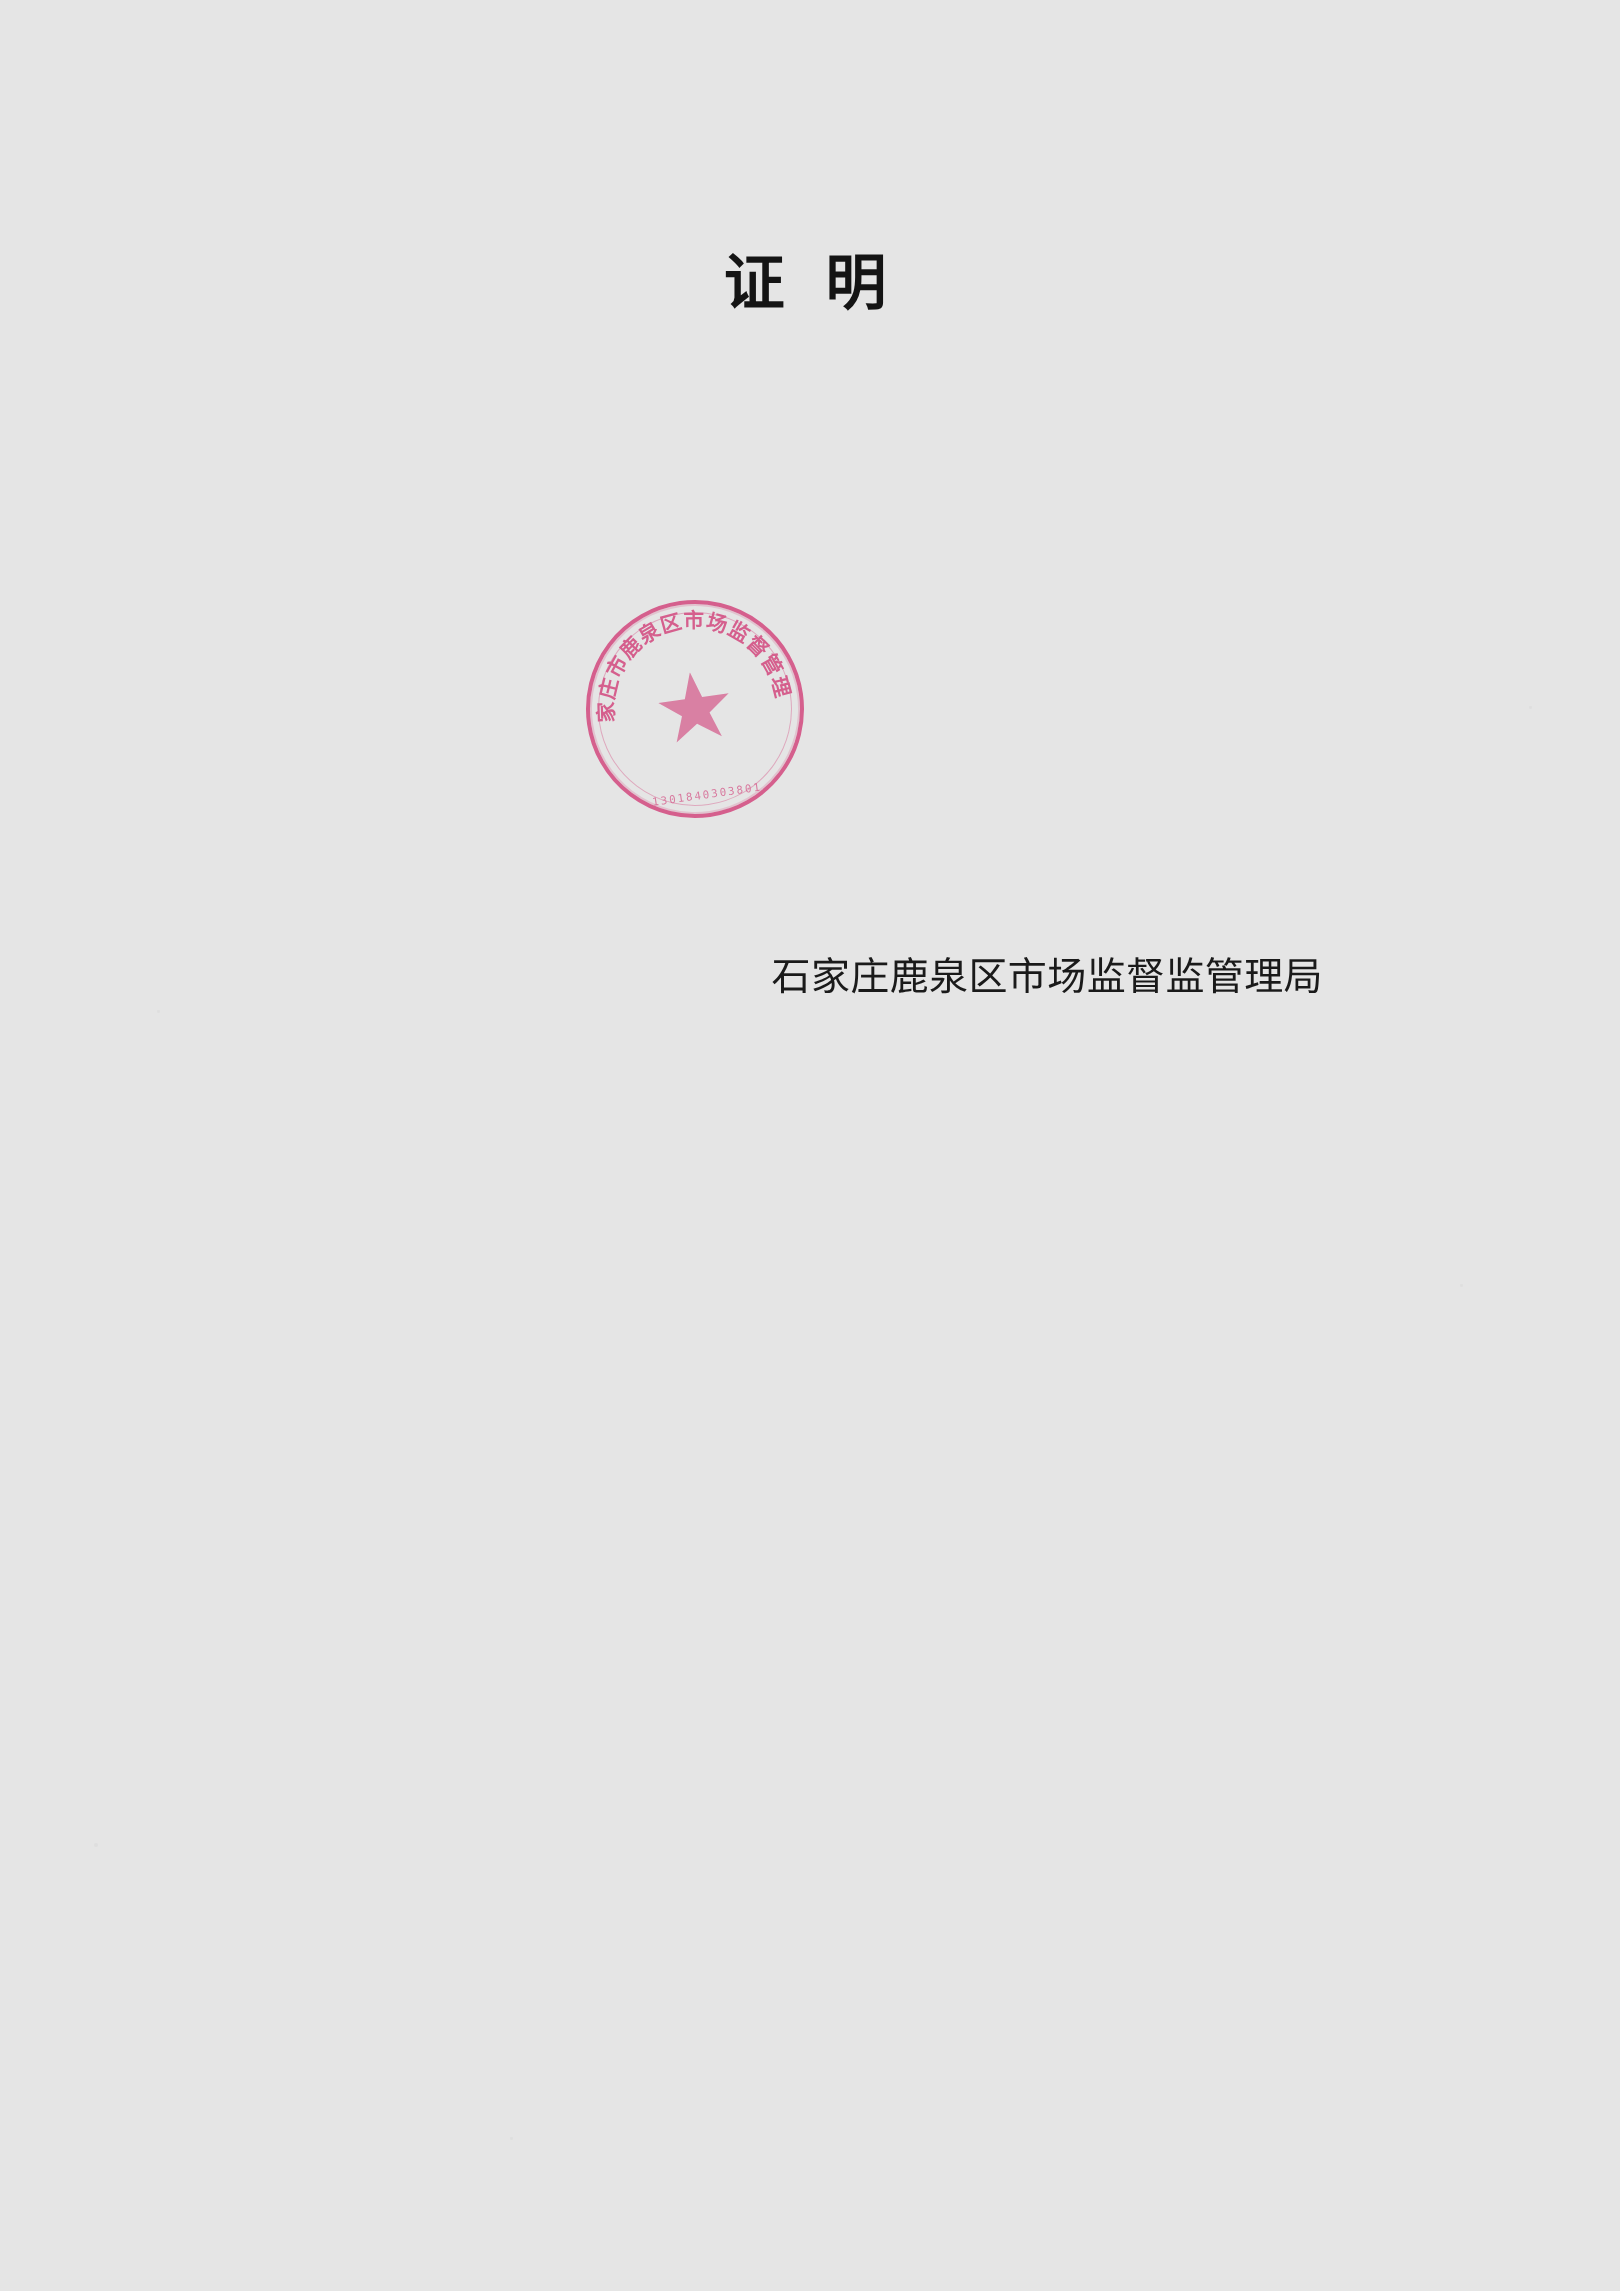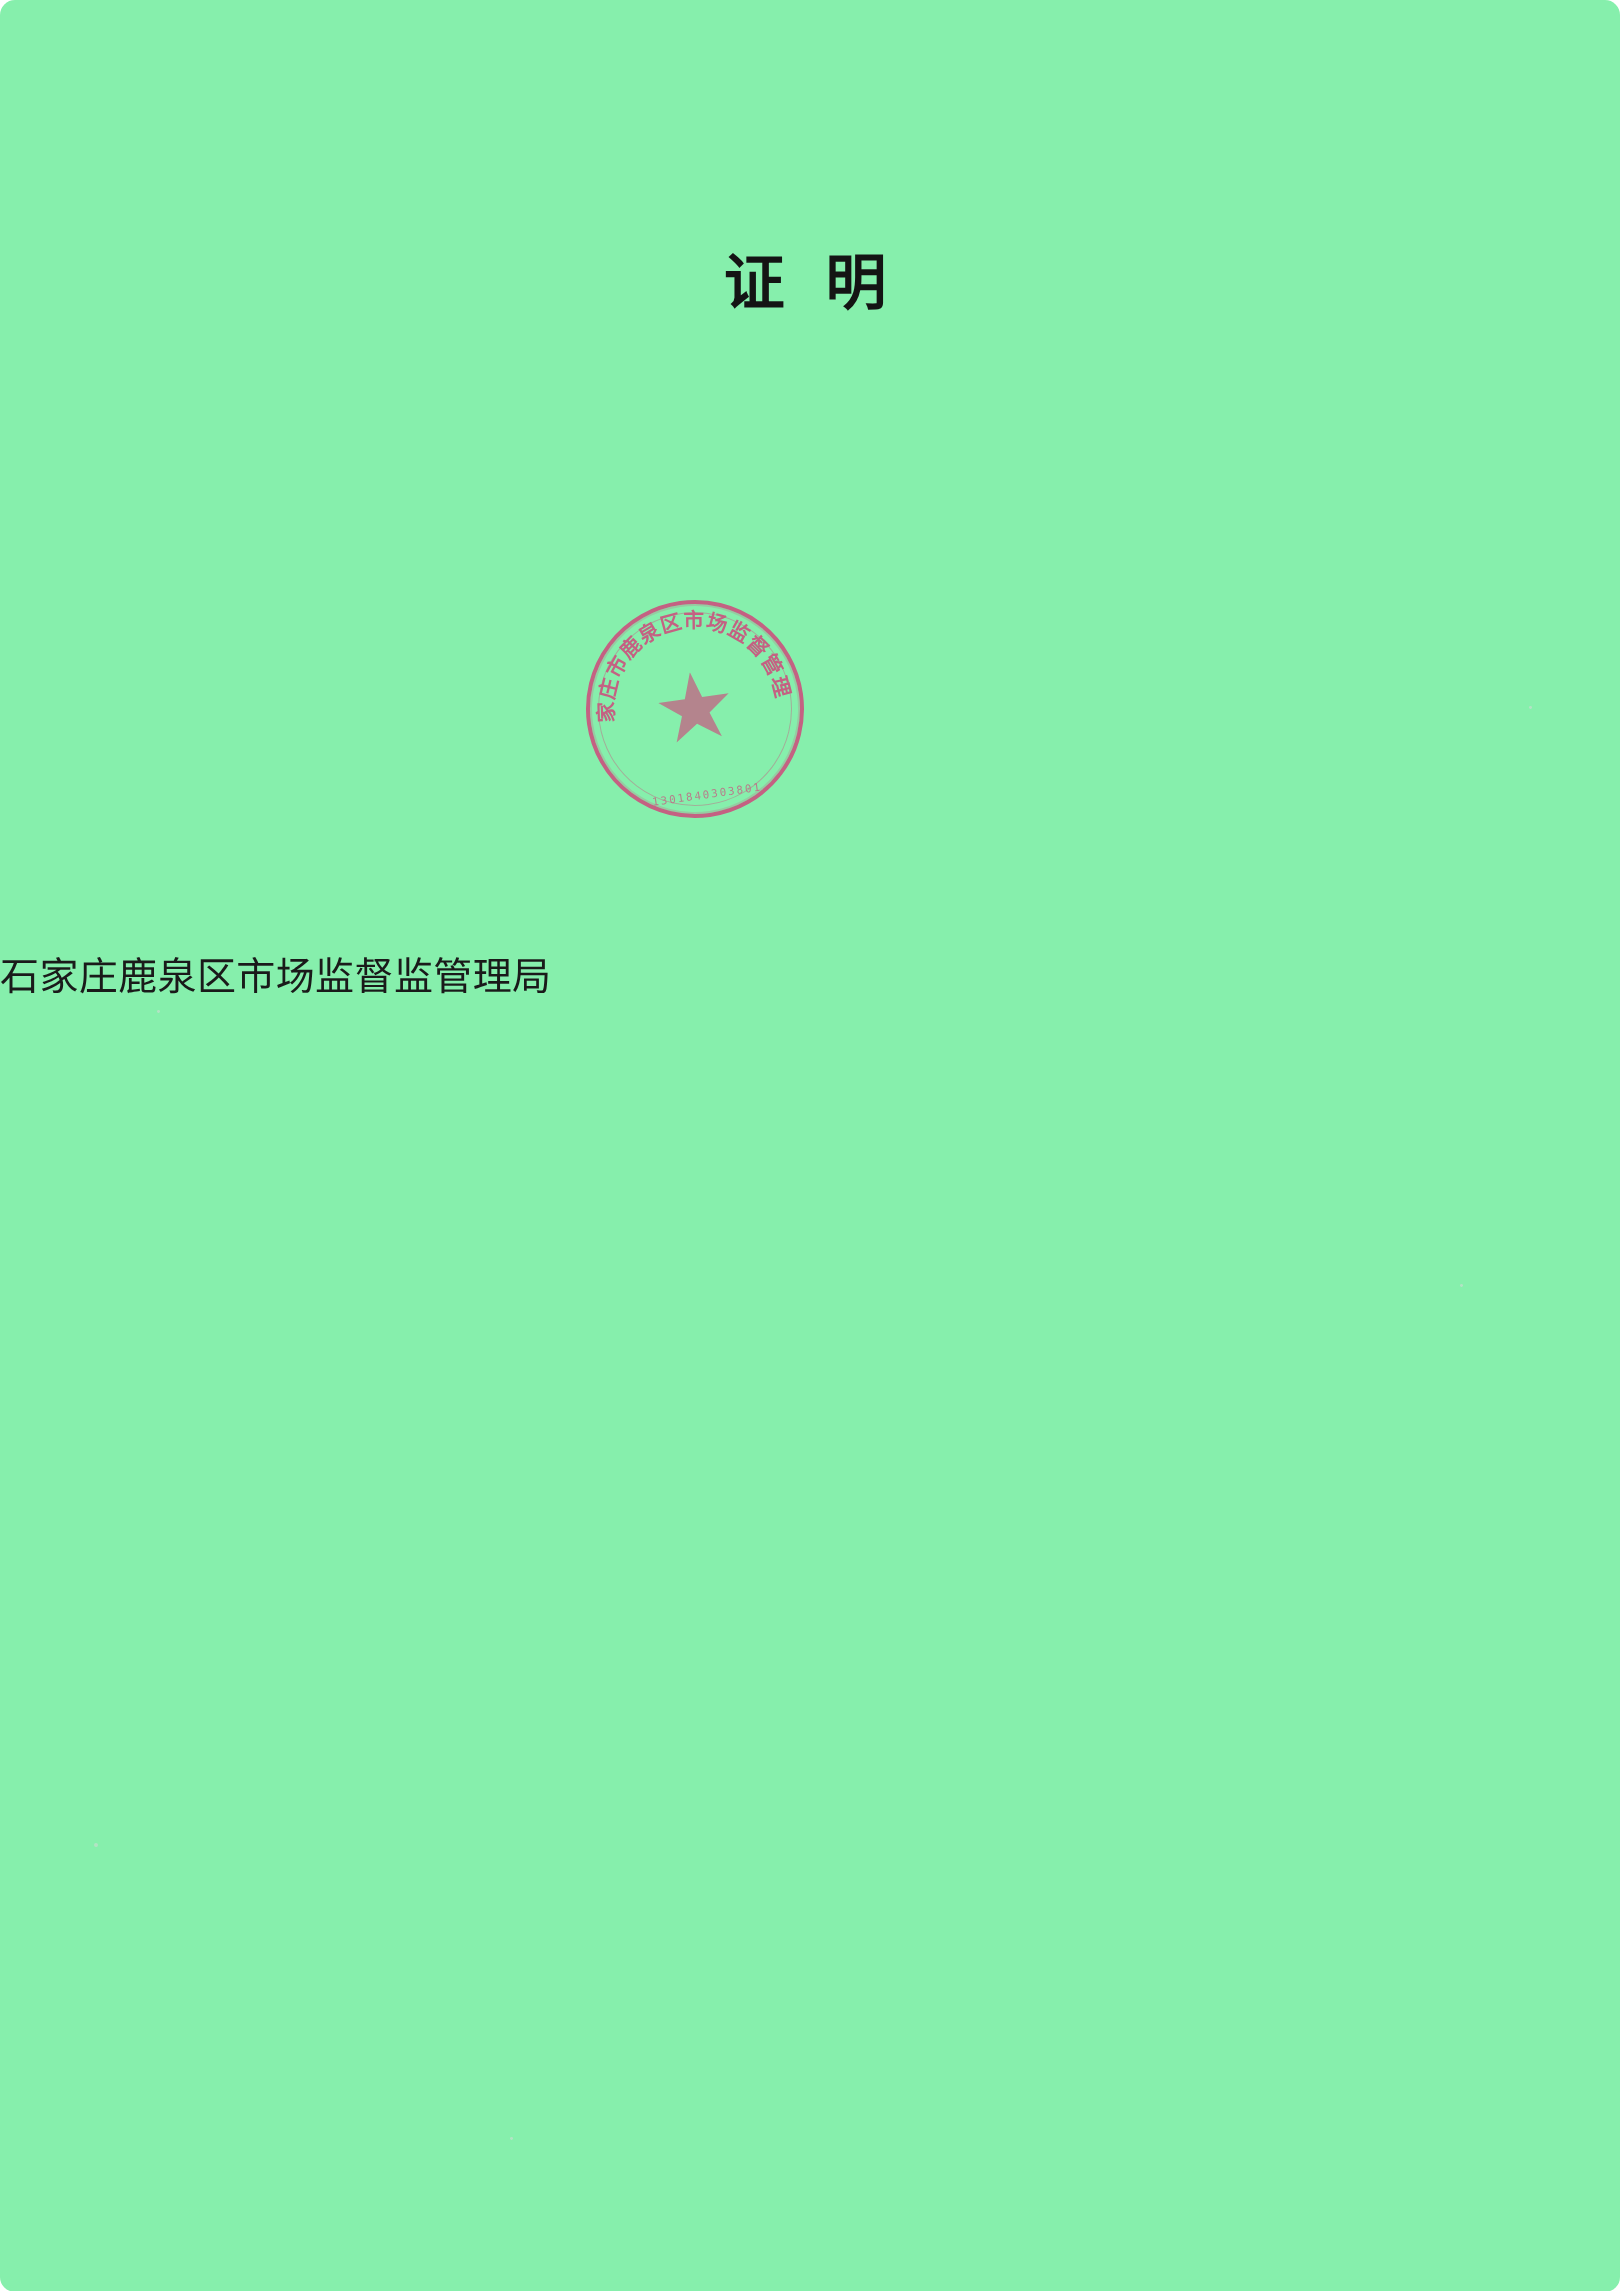--- a/index.html
+++ b/index.html
@@ -12,22 +12,21 @@
     height: 2292px;
     position: relative;
     font-family: "DejaVu Serif", "Liberation Serif", serif;
     color: #1b1b1b;
     overflow: hidden;
   }
 
   .page {
     position: absolute;
     inset: 0;
-    background: #86efac;
-    border-radius: 15px;
+    background: #e5e5e5;
   }
 
   
   .speck {
     position: absolute;
     background: #d8d8d8;
     border-radius: 50%;
     opacity: .55;
   }
 
@@ -59,20 +58,21 @@
   .body-block p {
     margin: 0;
     text-indent: 2em;
   }
 
   .signature {
     position: absolute;
     top: 943px;
     left: 0;
     width: 1323px;
+    text-align: right;
     font-size: 39px;
     line-height: 1.74;
     letter-spacing: 0.01em;
     color: #1a1a1a;
   }
   .signature div { white-space: nowrap; }
 
   
   .seal {
     position: absolute;

